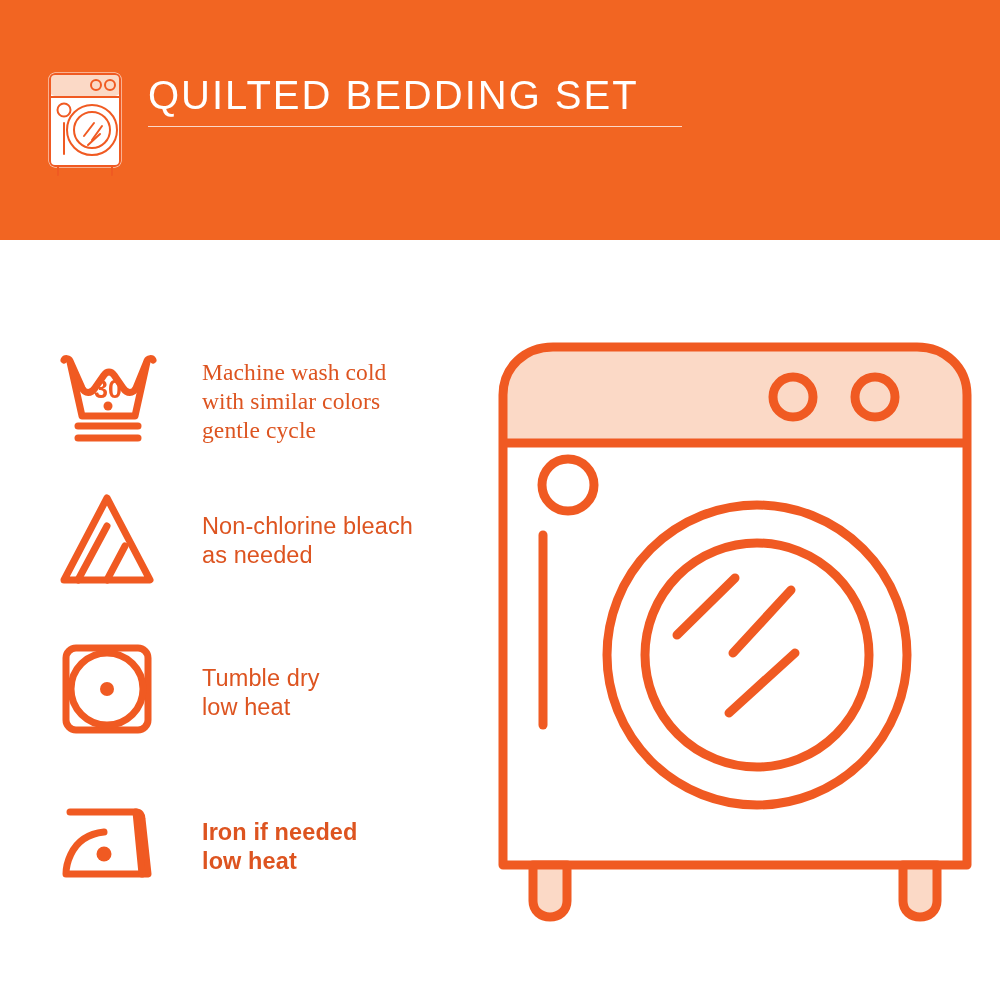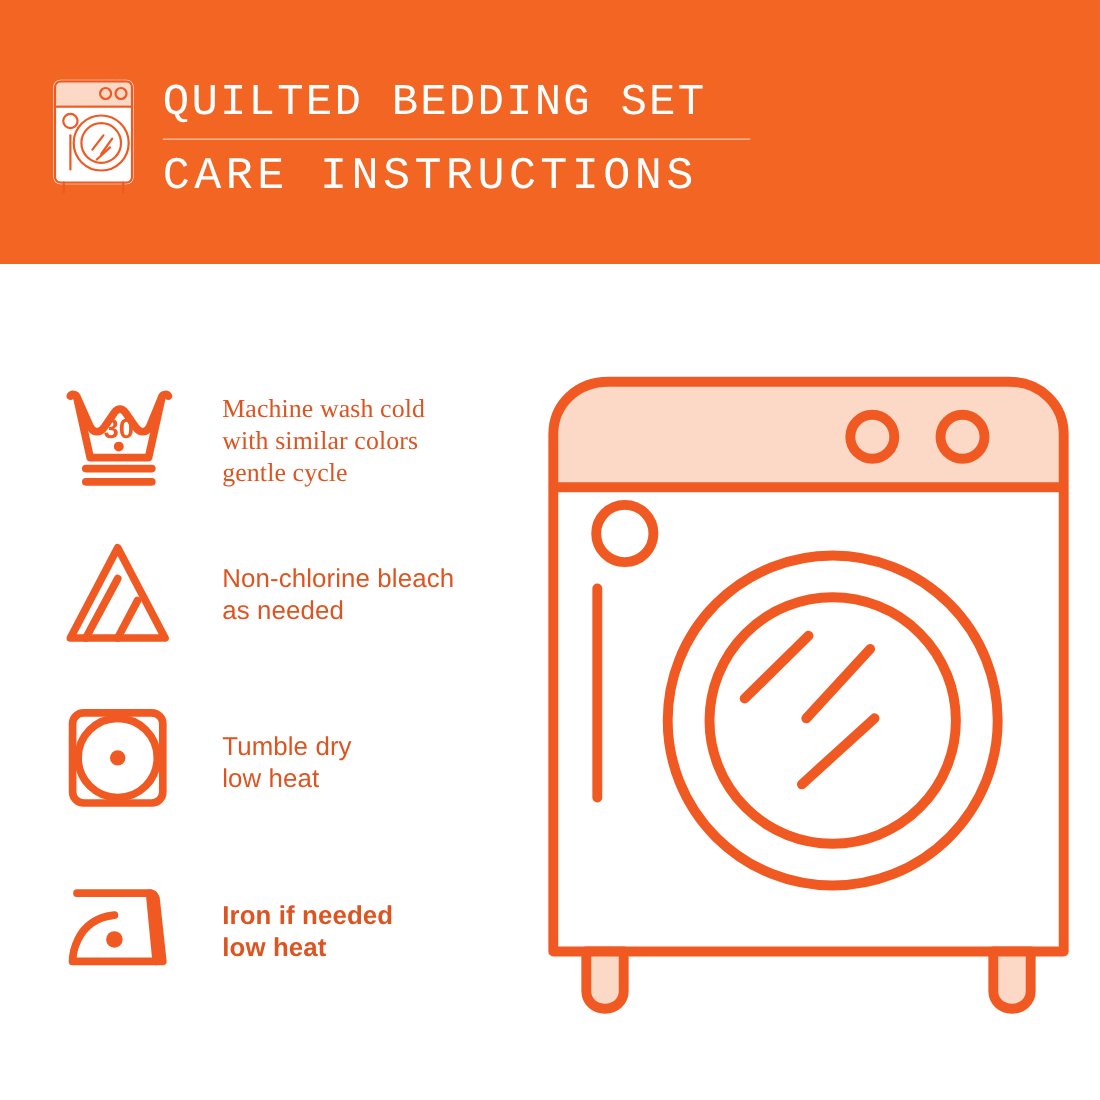--- a/index.html
+++ b/index.html
@@ -31,21 +31,20 @@
     left: 44px;
     top: 68px;
     width: 92px;
     height: 112px;
   }
   .header-titles {
     position: absolute;
     left: 148px;
     top: 70px;
     width: 540px;
-    font-family: Liberation Mono, monospace;
   }
   .title-main {
     color: #ffffff;
     font-size: 40px;
     line-height: 50px;
     letter-spacing: 2.0px;
     font-weight: 300;
     white-space: nowrap;
   }
   .title-rule {
@@ -139,21 +138,20 @@
         <line x1="44" y1="77" x2="56" y2="66" stroke-linecap="round"></line>
         <rect x="6" y="6" width="70" height="92" rx="5"></rect>
         <path d="M14 98 L14 107 M68 98 L68 107" stroke-linecap="round"></path>
       </g>
     </svg>
   </div>
 
   <div class="header-titles">
     <div class="title-main">QUILTED BEDDING SET</div>
     <div class="title-rule"></div>
-    <div class="title-sub">CARE INSTRUCTIONS</div>
   </div>
 
 </div>
 
 <div class="care-list">
 
   <div class="care-row r0">
     <div class="care-symbol">
       <svg viewBox="0 0 110 100" width="110" height="100">
         <g fill="none" stroke="#F05A22" stroke-width="7" stroke-linecap="round" stroke-linejoin="round">

